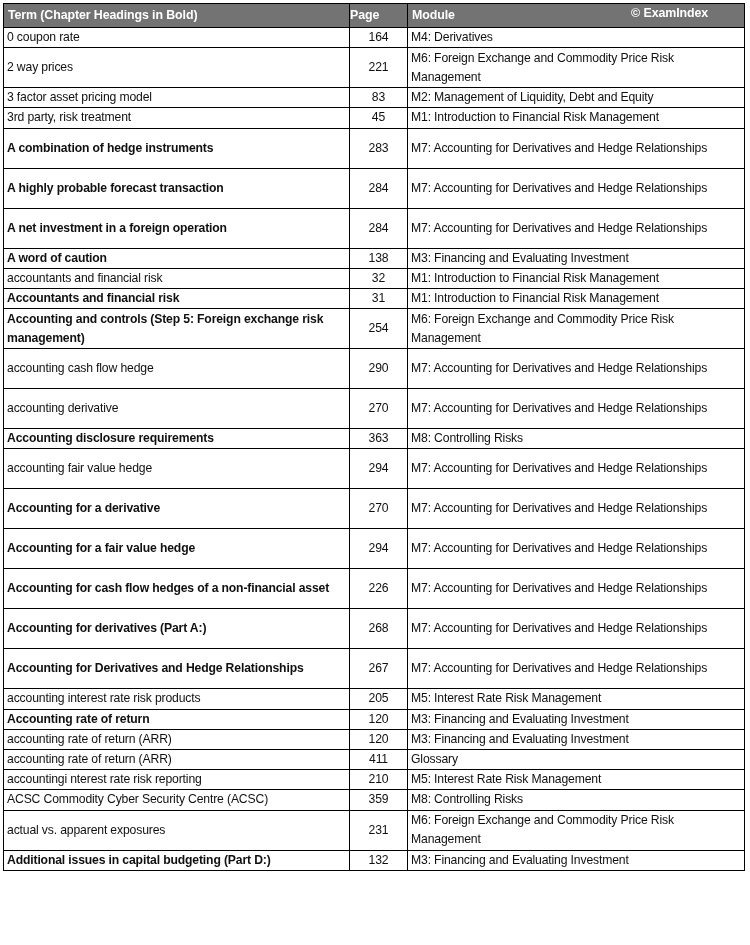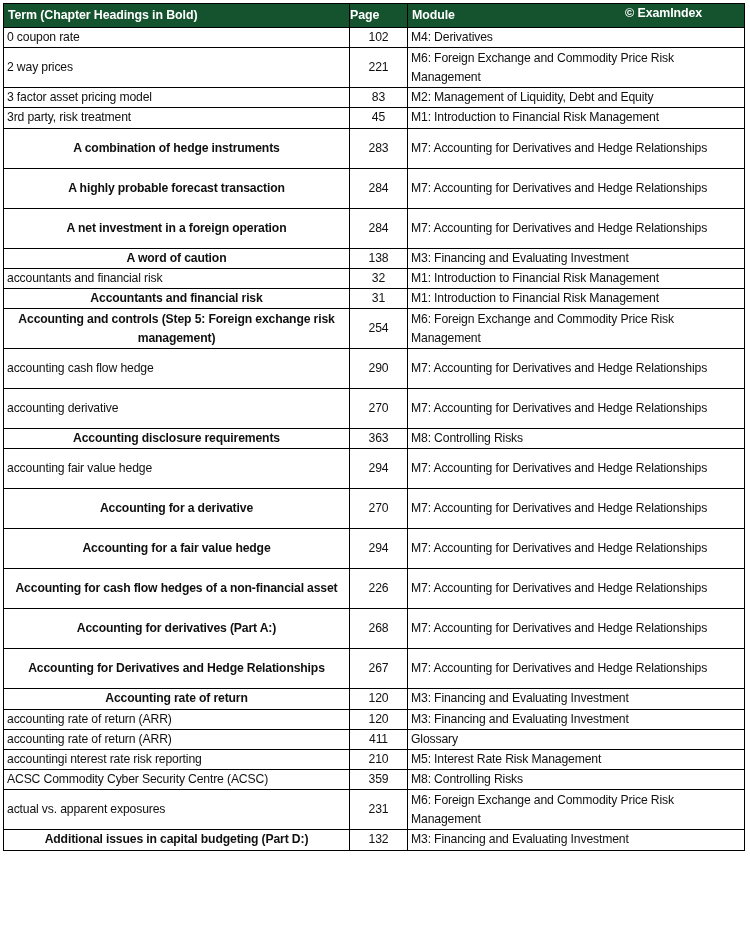--- a/index.html
+++ b/index.html
@@ -24,56 +24,56 @@
     border-collapse: collapse;
     table-layout: fixed;
     width: 741px;
     border: 1px solid #000;
   }
   col.col-term  { width: 346px; }
   col.col-page  { width: 58px; }
   col.col-mod   { width: 337px; }
 
   thead th {
-    background: #14532d;
+    background: #737373;
     color: #ffffff;
     font-weight: bold;
     font-size: 12.4px;
     padding: 2px 4px 3px 4px;
     text-align: left;
     vertical-align: middle;
     border: 1px solid #000000;
     height: 18px;
     line-height: 14px;
     letter-spacing: -0.1px;
   }
   thead th.th-page { text-align: left; padding-left: 0; padding-right: 0; }
   thead th.th-mod  { position: relative; }
   thead th .copy-mark {
     position: absolute;
-    right: 42px;
+    right: 36px;
     top: 2px;
     font-weight: bold;
   }
 
   tbody td {
     border: 1px solid #000000;
     font-size: 12.2px;
     line-height: 19.2px;
     color: #101010;
     vertical-align: middle;
     padding: 0 3px;
     letter-spacing: -0.15px;
   }
   tbody td.c-term { text-align: left; }
   tbody td.c-page { text-align: center; padding: 0; }
   tbody td.c-mod  { text-align: left; }
   tbody tr.r1 td { height: 19px; }
   tbody tr.r2 td { height: 39px; }
-  tbody td.bold { font-weight: bold; text-align: center; }
+  tbody td.bold { font-weight: bold; }
 </style>
 </head>
 <body>
 
 <div id="index-page">
   <table class="index-table">
     <colgroup>
       <col class="col-term">
       <col class="col-page">
       <col class="col-mod">
@@ -84,21 +84,21 @@
         <th class="th-page">Page</th>
         <th class="th-mod">
           <span>Module</span>
           <span class="copy-mark">© ExamIndex</span>
         </th>
       </tr>
     </thead>
     <tbody id="index-body">
         <tr class="r1">
           <td class="c-term">0 coupon rate</td>
-          <td class="c-page">102</td>
+          <td class="c-page">164</td>
           <td class="c-mod">M4: Derivatives</td>
         </tr>
         <tr class="r2">
           <td class="c-term">2 way prices</td>
           <td class="c-page">221</td>
           <td class="c-mod">M6: Foreign Exchange and Commodity Price Risk Management</td>
         </tr>
         <tr class="r1">
           <td class="c-term">3 factor asset pricing model</td>
           <td class="c-page">83</td>
@@ -183,20 +183,25 @@
           <td class="c-term bold">Accounting for derivatives (Part A:)</td>
           <td class="c-page">268</td>
           <td class="c-mod">M7: Accounting for Derivatives and Hedge Relationships</td>
         </tr>
         <tr class="r2">
           <td class="c-term bold">Accounting for Derivatives and Hedge Relationships</td>
           <td class="c-page">267</td>
           <td class="c-mod">M7: Accounting for Derivatives and Hedge Relationships</td>
         </tr>
         <tr class="r1">
+          <td class="c-term">accounting interest rate risk products</td>
+          <td class="c-page">205</td>
+          <td class="c-mod">M5: Interest Rate Risk Management</td>
+        </tr>
+        <tr class="r1">
           <td class="c-term bold">Accounting rate of return</td>
           <td class="c-page">120</td>
           <td class="c-mod">M3: Financing and Evaluating Investment</td>
         </tr>
         <tr class="r1">
           <td class="c-term">accounting rate of return (ARR)</td>
           <td class="c-page">120</td>
           <td class="c-mod">M3: Financing and Evaluating Investment</td>
         </tr>
         <tr class="r1">

